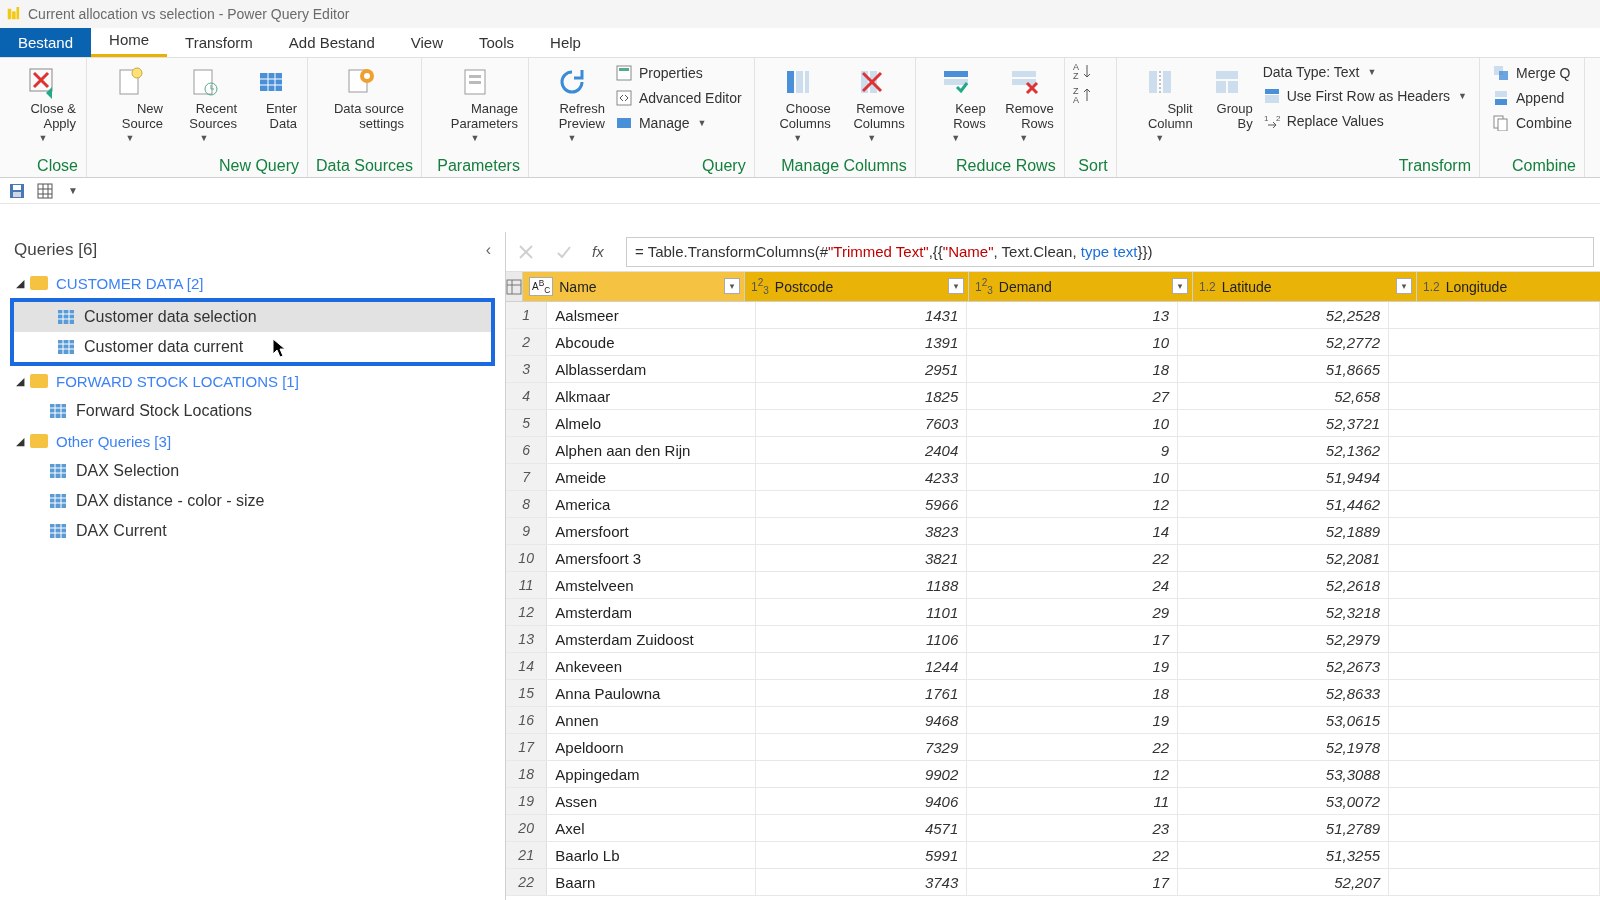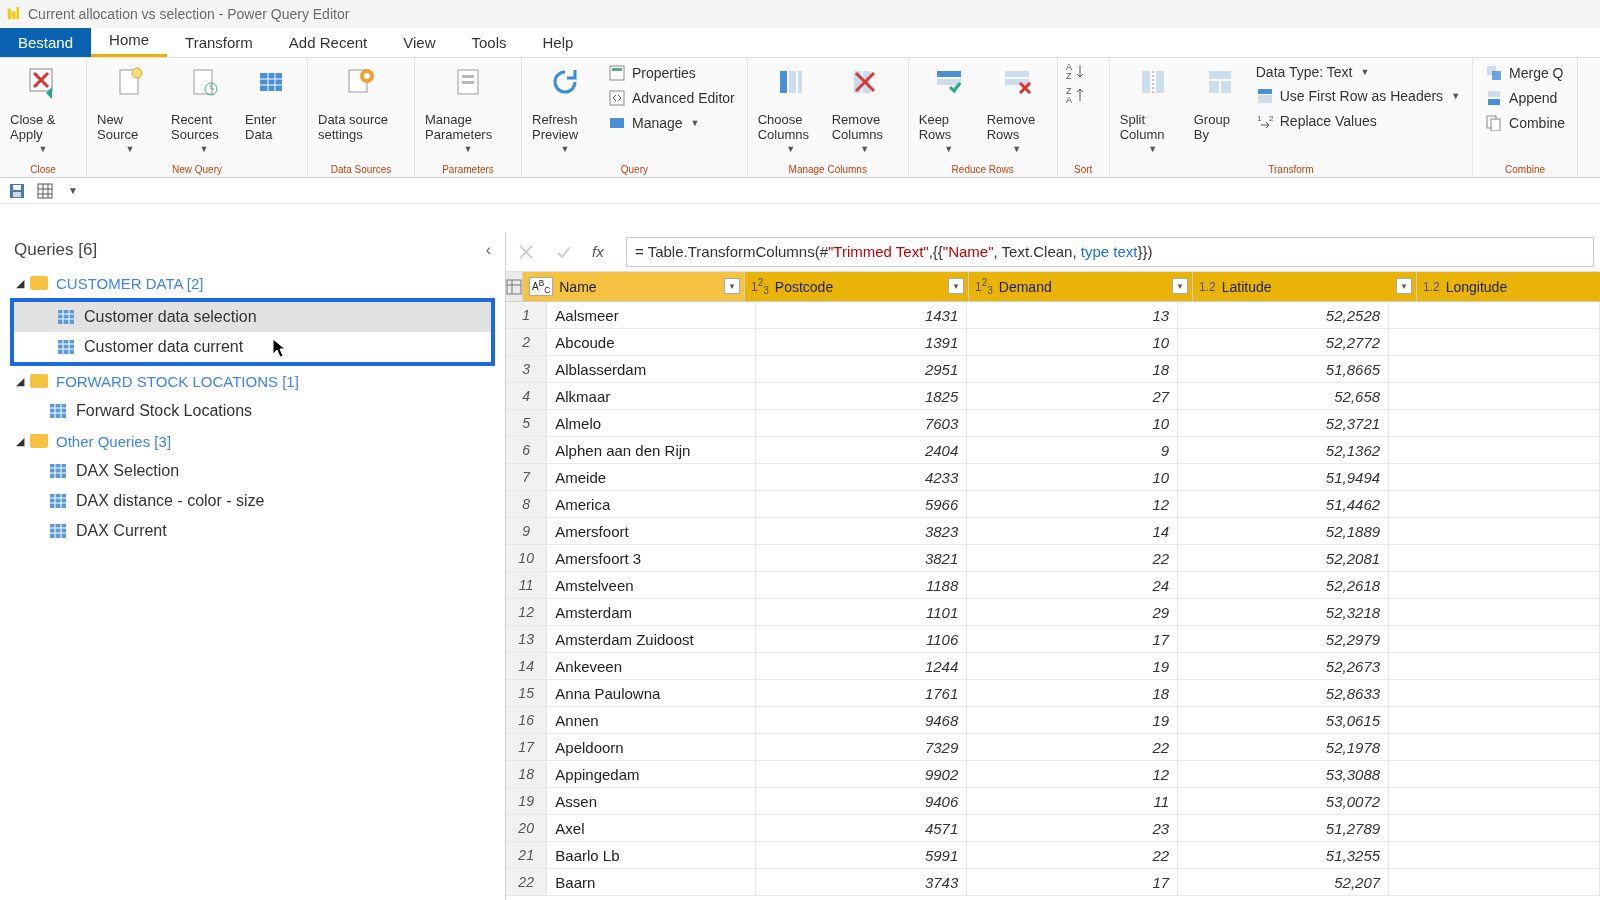--- a/index.html
+++ b/index.html
@@ -13,24 +13,24 @@
   
   .menubar { display: flex; align-items: flex-end; height: 30px; background: #fff; border-bottom: 1px solid #e0e0e0; }
   .menu-tab { padding: 6px 18px 6px 18px; font-size: 15px; color: #333; cursor: pointer; }
   .menu-tab.file { background: #0a63b0; color: #fff; }
   .menu-tab.active { border-bottom: 3px solid #eab200; }
 
   
   .ribbon { display: flex; height: 120px; border-bottom: 1px solid #d0d0d0; background: #fafafa; }
   .ribbon-group { display: flex; flex-direction: column; border-right: 1px solid #e3e3e3; padding: 4px 8px 2px 8px; }
   .ribbon-group .buttons { display: flex; flex: 1; align-items: flex-start; gap: 4px; }
-  .ribbon-group .group-label { text-align: center; font-size: 10px; color: #c2410c; padding-top: 2px; }
+  .ribbon-group .group-label { text-align: right; font-size: 16px; color: #15803d; padding-top: 2px; }
   .rbtn-big { display: flex; flex-direction: column; align-items: center; justify-content: flex-start; width: 70px; padding: 2px 2px; cursor: pointer; }
   .rbtn-big .ico { width: 36px; height: 36px; display:flex;align-items:center;justify-content:center; }
-  .rbtn-big .lbl { font-size: 13px; text-align: left; line-height: 1.15; margin-top: 13px; color:#333;}
+  .rbtn-big .lbl { font-size: 13px; text-align: right; line-height: 1.15; margin-top: 2px; color:#333;}
   .rbtn-big .drop { font-size: 9px; color:#555; margin-top:1px; }
   .rbtn-stack { display: flex; flex-direction: column; gap: 3px; justify-content: center; }
   .rbtn-small { display: flex; align-items: center; gap: 6px; padding: 2px 4px; font-size: 14px; cursor: pointer; color:#333;}
   .rbtn-small .ico { width: 18px; height: 18px; display:flex;align-items:center;justify-content:center;}
   .rbtn-small .drop { font-size: 9px; color:#555; margin-left:2px;}
 
   
   .qat { display:flex; align-items:center; height: 26px; padding: 0 8px; gap: 10px; border-bottom:1px solid #e5e5e5; background:#fff;}
   .qat .ico { width:18px; height:18px; cursor:pointer; display:flex;align-items:center;justify-content:center;}
 
@@ -88,21 +88,21 @@
       <rect x="7" y="5" width="4" height="9" fill="#f2c811"></rect>
       <rect x="12" y="0" width="3" height="14" fill="#f2c811"></rect>
     </svg>
   <span class="title">Current allocation vs selection - Power Query Editor</span>
 </div>
 
 <div class="menubar">
   <div class="menu-tab file">Bestand</div>
   <div class="menu-tab active">Home</div>
   <div class="menu-tab">Transform</div>
-  <div class="menu-tab">Add Recent</div>
+  <div class="menu-tab">Add Bestand</div>
   <div class="menu-tab">View</div>
   <div class="menu-tab">Tools</div>
   <div class="menu-tab">Help</div>
 </div>
 
 <div class="ribbon">
 
   <div class="ribbon-group">
     <div class="buttons">
       <div class="rbtn-big">

